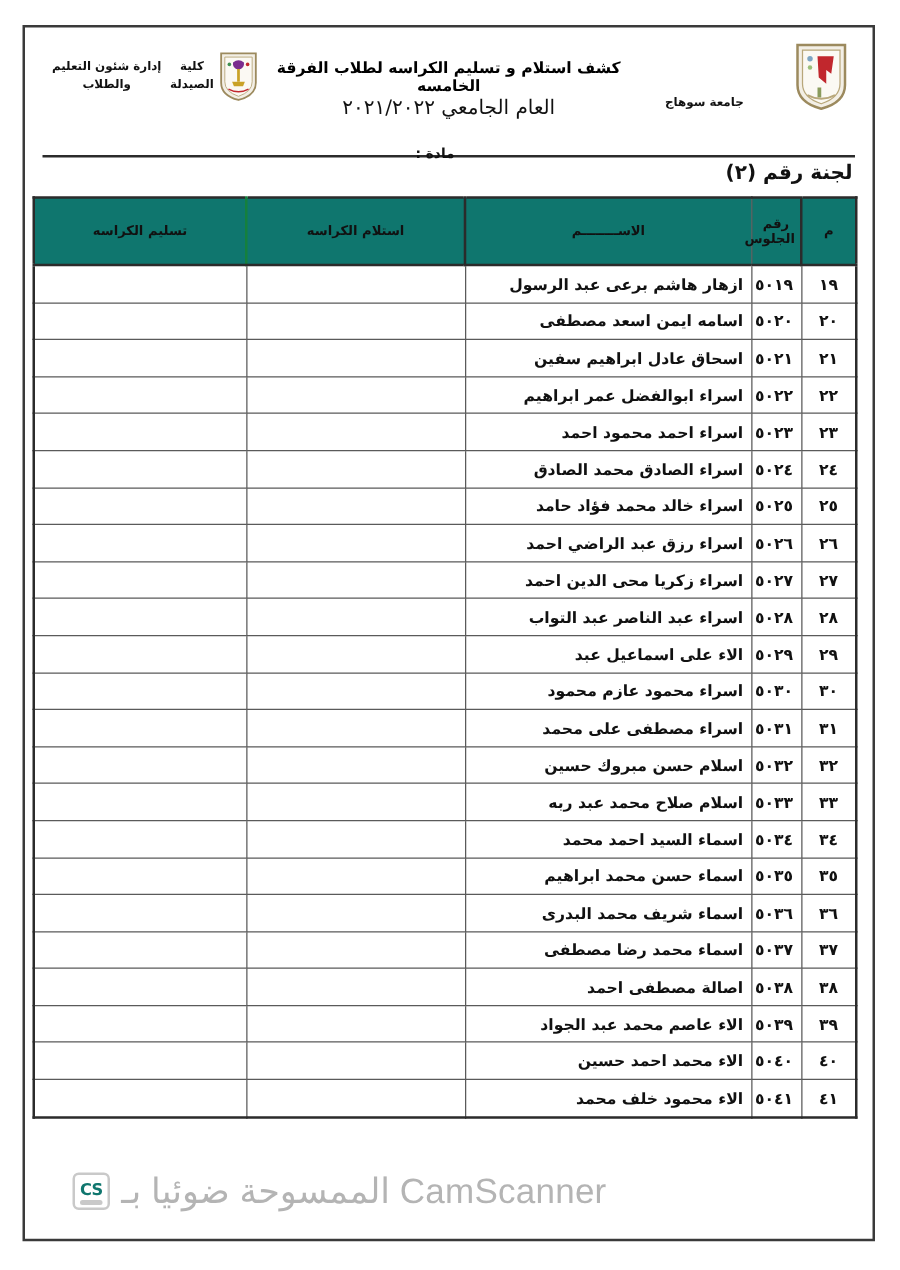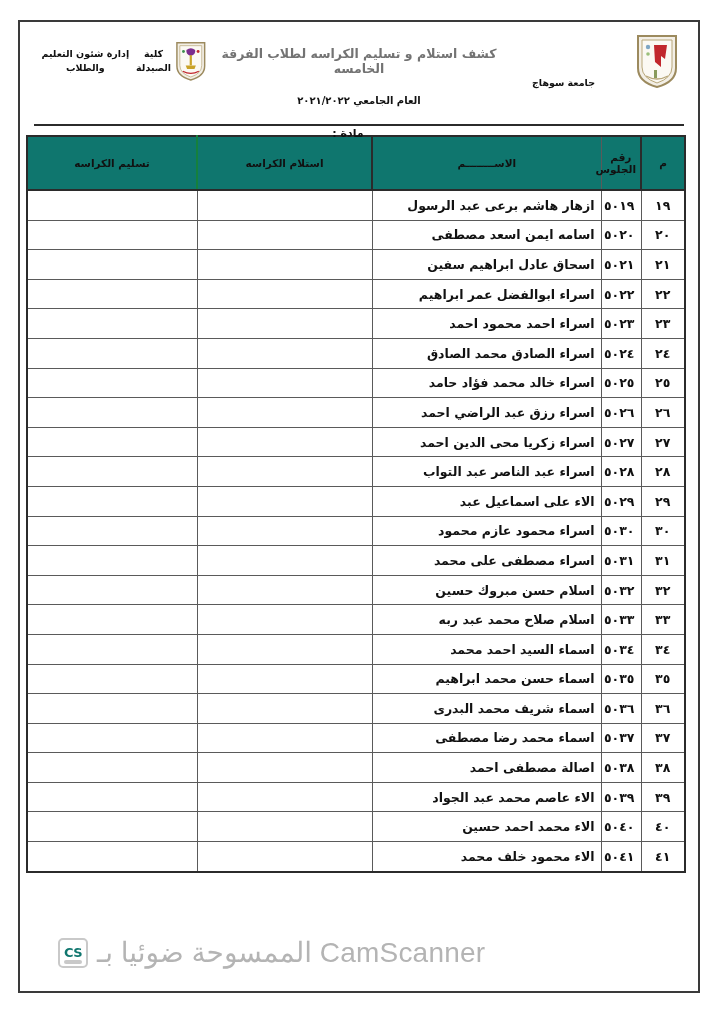--- a/index.html
+++ b/index.html
@@ -58,27 +58,26 @@
   .crest { width: 46px; height: 58px; display:block; }
 
   .center-head {
     flex: 1;
     text-align: center;
     padding-top: 14px;
   }
   .title-main {
     font-size: 12.5px;
     font-weight: bold;
-    color: #737373;
+    color: #000000;
     letter-spacing: 0.2px;
   }
   .title-year {
-    font-size: 10px;
-    font-weight: bold;
-    margin-top: 19px;
+    font-size: 16px;
+    font-weight: normal;
     color: #111;
   }
   .subject-line {
     font-size: 11px;
     font-weight: bold;
     margin-top: 21px;
     text-align: center;
     padding-right: 22px;
     color: #111;
   }
@@ -241,20 +240,21 @@
         <circle cx="13" cy="16" r="2" fill="#3f8f4f"></circle>
         <circle cx="33" cy="16" r="2" fill="#c1272d"></circle>
         <path d="M12 43 Q23 49 34 43" fill="none" stroke="#c1272d" stroke-width="1.6"></path>
       </svg>
       <div class="corner-text">كلية الصيدلة</div>
       <div class="corner-text">إدارة شئون التعليم والطلاب</div>
     </div>
   </div>
 
   <div class="rule"></div>
+  <div class="committee">لجنة رقم (٢)</div>
 
   <div class="table-wrap">
     <table class="roster">
       <colgroup>
         <col class="w-seq">
           <col class="w-seat">
           <col class="w-name">
           <col class="w-recv">
           <col class="w-deliv">
       </colgroup>

